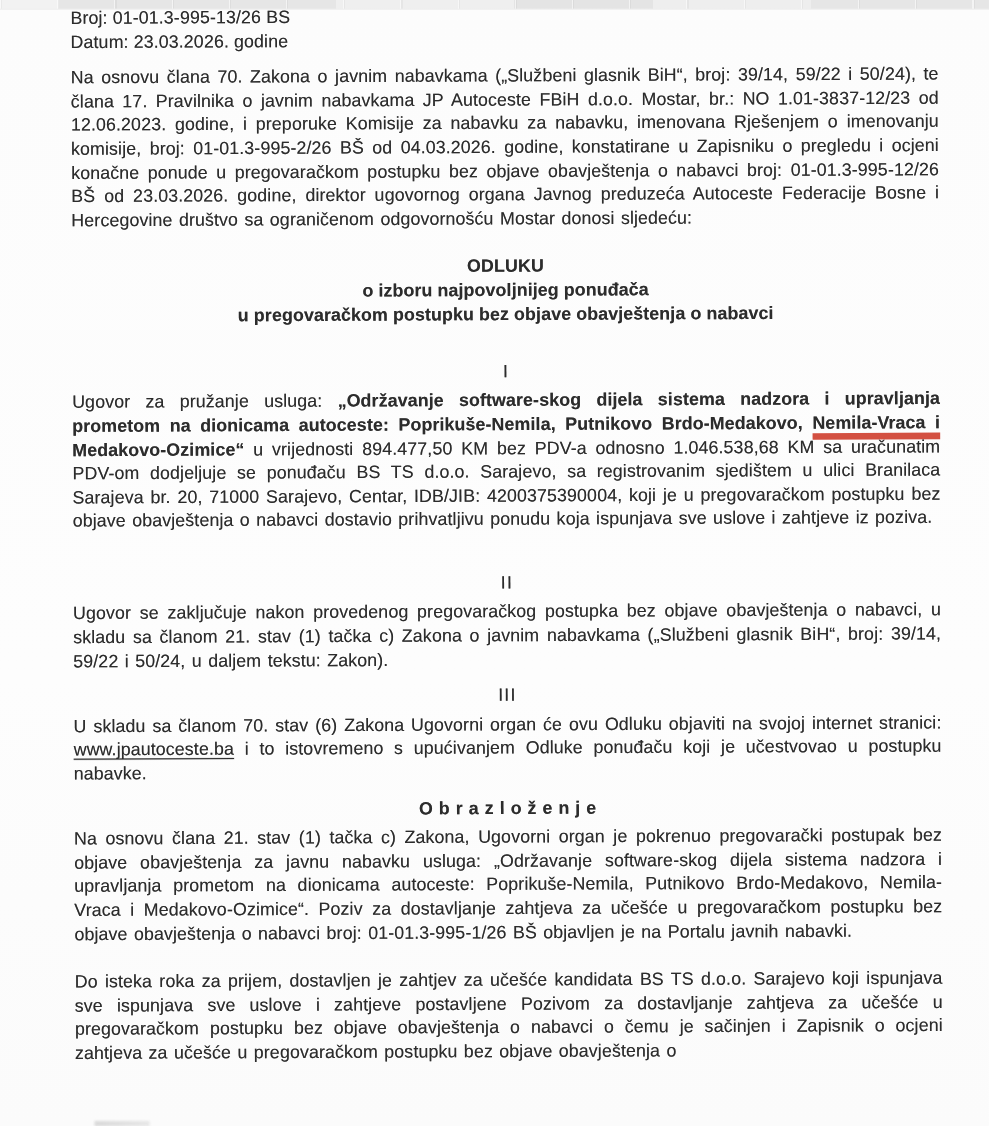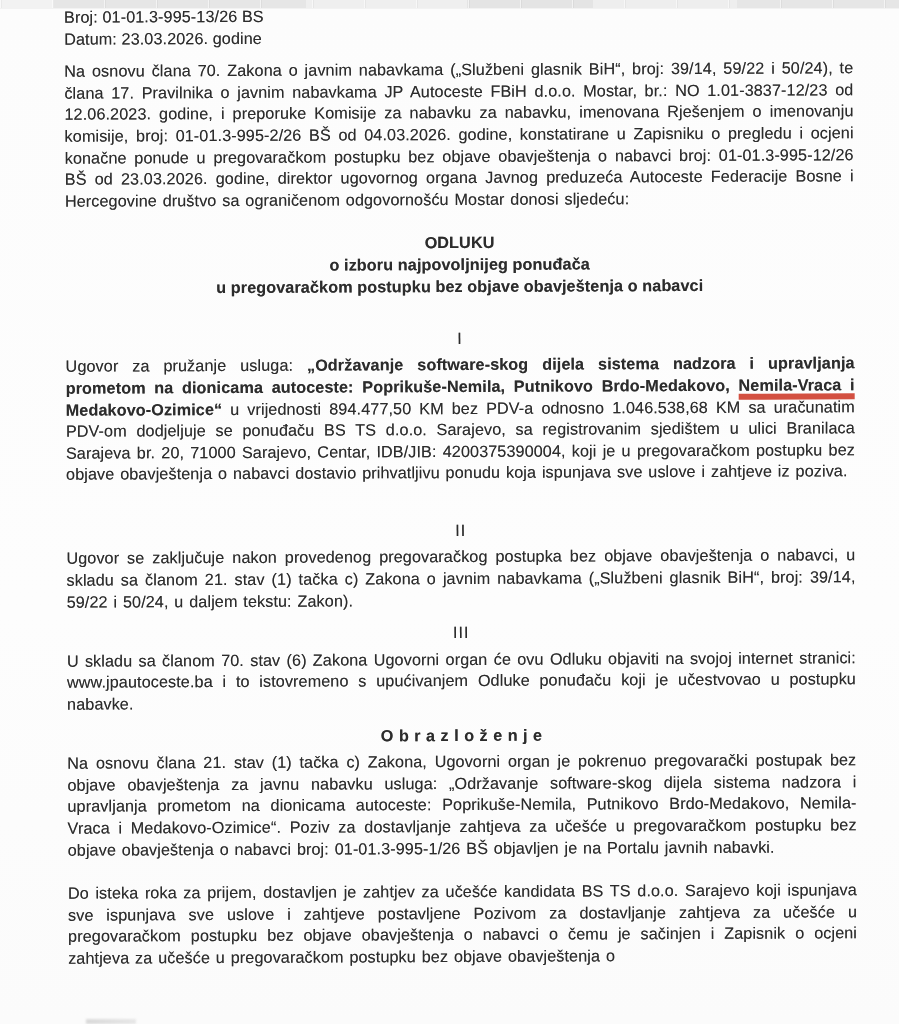--- a/index.html
+++ b/index.html
@@ -37,21 +37,21 @@
   .mt-lg { margin-top:30px; }
   .mt-xl { margin-top:36px; }
   .mt-xs { margin-top:5px; }
   .title-block { line-height:21.8px; }
   .numeral { text-align:center; letter-spacing:1px; }
   
   .red-underline {
     border-bottom:6px solid rgba(205,56,39,0.88);
     padding-bottom:0;
   }
-  .doc-link { text-underline-offset:2.5px; color:inherit; }
+  .doc-link { text-decoration:underline; text-underline-offset:2.5px; color:inherit; }
   .obr-heading { letter-spacing:.5px; }
   .scan-artifact {
     position:absolute; left:86px; top:1019px; width:50px; height:5px;
     background:linear-gradient(90deg,#d2d2d2,#e3e3e3);
     filter:blur(1px); opacity:.8;
   }
 </style>
 </head>
 <body>
 

